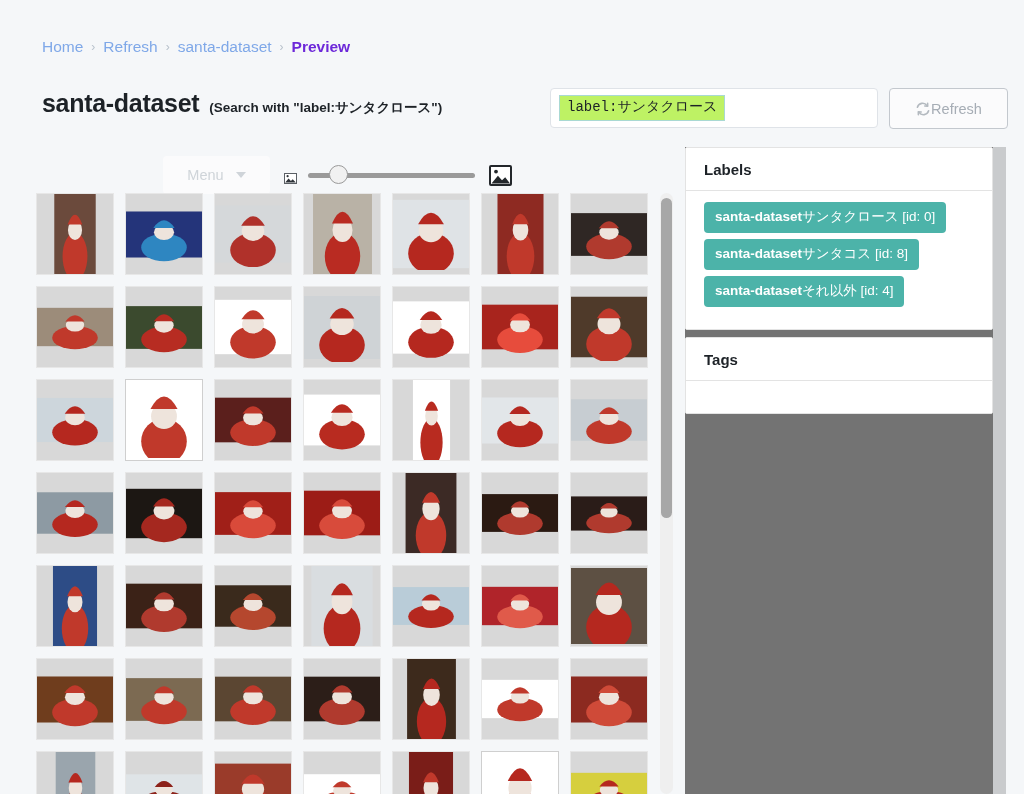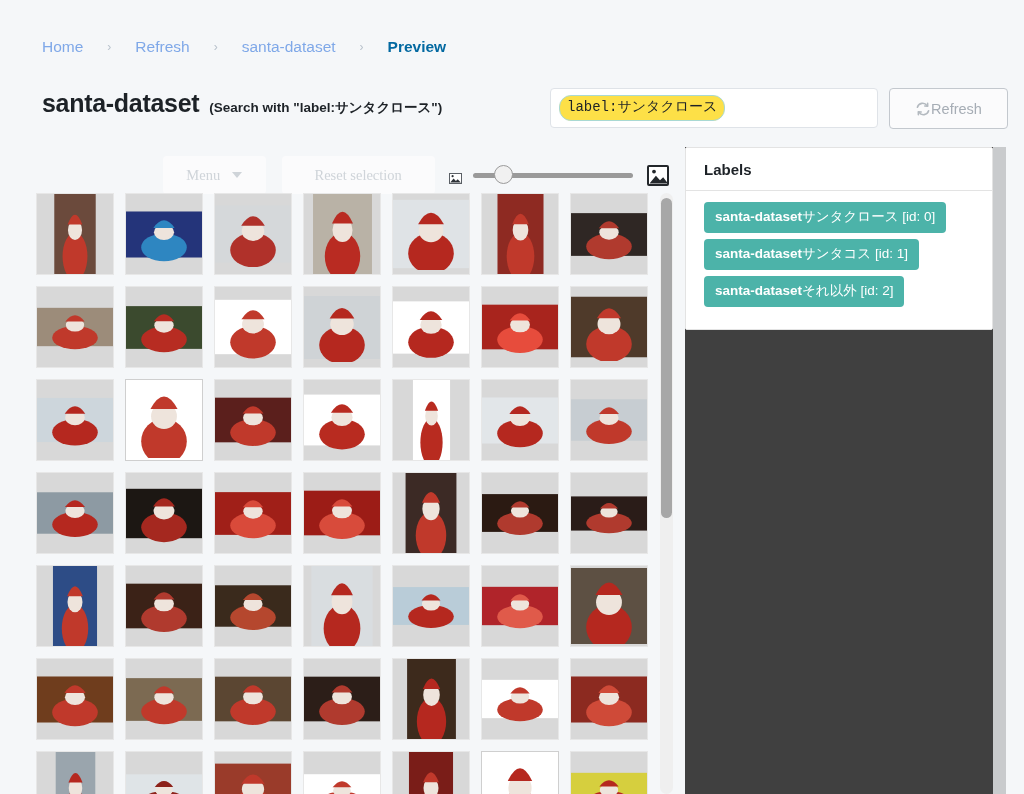--- a/index.html
+++ b/index.html
@@ -9,26 +9,26 @@
     background: #f5f7f9;
     font-family: "Liberation Sans", "DejaVu Sans", sans-serif;
     overflow: hidden;
   }
 
   
   .breadcrumb {
     position: absolute;
     left: 42px; top: 38px;
     font-size: 15.5px;
-    display: flex; align-items: center; gap: 24px;
+    display: flex; align-items: center; gap: 8px;
     white-space: nowrap;
   }
   .crumb-link { color: #7fa8e8; text-decoration: none; }
   .crumb-sep { color: #b9c2cc; font-size: 12px; }
-  .crumb-current { color: #0369a1; font-weight: bold; }
+  .crumb-current { color: #6d28d9; font-weight: bold; }
 
   
   .title-row {
     position: absolute;
     left: 42px; top: 89px;
     display: flex; align-items: baseline; gap: 10px;
     white-space: nowrap;
   }
   .page-title { font-size: 25px; font-weight: bold; color: #1d2227; letter-spacing: -0.3px; }
   .page-subtitle { font-size: 13.5px; font-weight: bold; color: #1d2227; }
@@ -38,23 +38,23 @@
     position: absolute;
     left: 550px; top: 88px;
     width: 328px; height: 40px;
     background: #ffffff;
     border: 1px solid #dfe3e8;
     border-radius: 4px;
     display: flex; align-items: center;
     padding: 0 8px;
   }
   .search-token {
-    background: #fde047;
+    background: #bef264;
     border: 1px solid #a9d9d3;
-    border-radius: 12px;
+    border-radius: 0;
     padding: 3px 7px 4px 7px;
     font-family: "Liberation Mono", "DejaVu Sans Mono", monospace;
     font-size: 14px;
     color: #1d2227;
     line-height: 1.15;
     white-space: nowrap;
   }
 
   .refresh-btn {
     position: absolute;
@@ -77,21 +77,20 @@
     display: flex; align-items: center;
   }
   .tb-btn {
     background: #fbfbfc;
     border-radius: 4px;
     color: #cfd4d9;
     font-size: 14.5px;
     height: 38px;
     display: flex; align-items: center; justify-content: center;
     gap: 12px;
-    font-family: Liberation Serif, serif;
   }
   .tb-menu { width: 107px; }
   .tb-reset { width: 160px; margin-left: 16px; }
   .caret {
     width: 0; height: 0;
     border-left: 5px solid transparent;
     border-right: 5px solid transparent;
     border-top: 6px solid #cfd4d9;
     display: block;
   }
@@ -160,21 +159,21 @@
     position: absolute; left: 1px; top: 5px;
     width: 11px; height: 320px;
     background: #a7a7a7; border-radius: 6px;
   }
 
   
   .side-panel {
     position: absolute;
     left: 685px; top: 147px;
     width: 308px; height: 647px;
-    background: #404040;
+    background: #737373;
     overflow: hidden;
   }
   .card {
     background: #ffffff;
     border: 1px solid #e3e3e3;
     border-radius: 2px;
     margin: 0 0 0 0;
   }
   .card-head {
     height: 43px;
@@ -247,23 +246,20 @@
   <span>Refresh</span>
 </div>
 
 <div class="toolbar">
 
   <div class="tb-btn tb-menu">
     <span>Menu</span>
     <span class="caret"></span>
   </div>
 
-  <div class="tb-btn tb-reset">
-    <span>Reset selection</span>
-  </div>
 
   <span class="img-icon-sm">
     <svg width="13" height="11" viewBox="0 0 13 11">
       <rect x="0.5" y="0.5" width="12" height="10" fill="#ffffff" stroke="#5a5f65"></rect>
       <circle cx="3.6" cy="3.2" r="1.1" fill="#2d3238"></circle>
       <path d="M1.2 9.4l3.4-3.9 2.3 2.4 1.8-1.7 3.1 3.2z" fill="#2d3238"></path>
     </svg>
   </span>
 
   <div class="slider-wrap">
@@ -780,24 +776,28 @@
 
 <div class="side-panel">
 
   <div class="card">
     <div class="card-head">Labels</div>
     <div class="card-body labels-body"><div class="chip">
           <span class="chip-ds">santa-dataset</span>
           <span class="chip-name">サンタクロース [id: 0]</span>
         </div><br><div class="chip">
           <span class="chip-ds">santa-dataset</span>
-          <span class="chip-name">サンタコス [id: 1]</span>
+          <span class="chip-name">サンタコス [id: 8]</span>
         </div><br><div class="chip">
           <span class="chip-ds">santa-dataset</span>
-          <span class="chip-name">それ以外 [id: 2]</span>
+          <span class="chip-name">それ以外 [id: 4]</span>
         </div><br></div>
   </div>
 
+  <div class="card" style="margin-top:7px;">
+    <div class="card-head">Tags</div>
+    <div class="card-body tags-body"></div>
+  </div>
 
 </div>
 <div class="panel-scroll">
   <div class="panel-scroll-thumb"></div>
 </div>
 
 </body></html>

